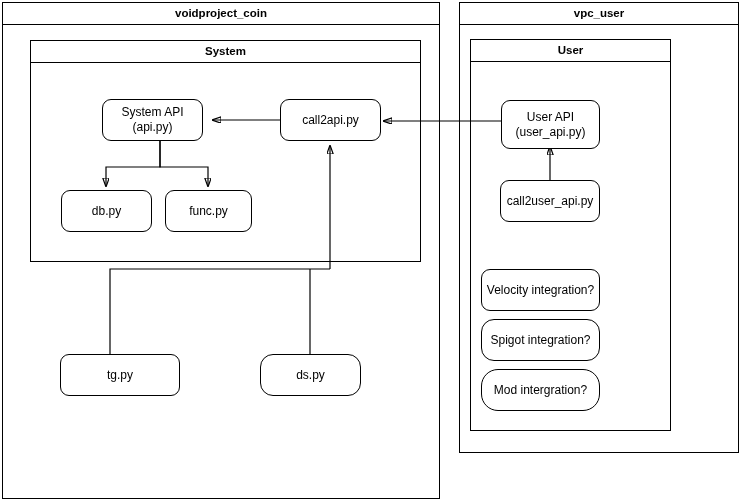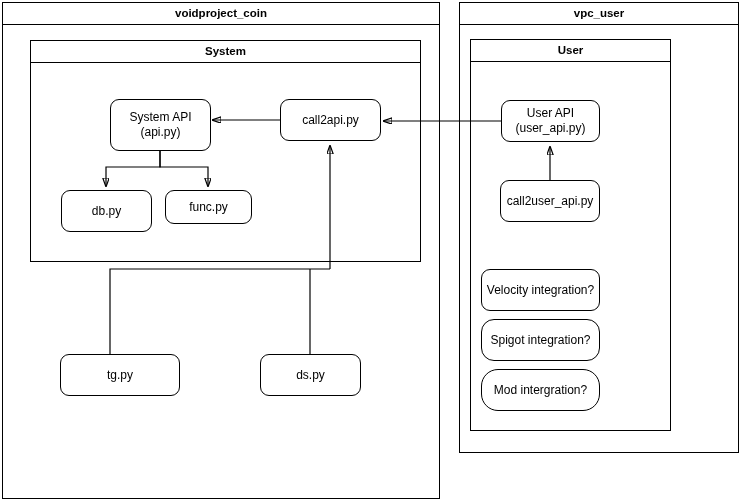--- a/index.html
+++ b/index.html
@@ -116,34 +116,34 @@
       <path d="M110,354 L110,269 L330,269"></path>
       <path d="M310,354 L310,269"></path>
       <path d="M330,269 L330,146" marker-end="url(#arrowhead)"></path>
     </g>
 
     <g>
       <path d="M550,180 L550,147" marker-end="url(#arrowhead)"></path>
     </g>
   </svg>
 
-  <div class="node" style="left:110px; top:99px; width:101px; height:52px;">System API
+  <div class="node" style="left:102px; top:99px; width:101px; height:42px;">System API
 (api.py)</div>
 
   <div class="node" style="left:280px; top:99px; width:101px; height:42px;">call2api.py</div>
 
   <div class="node" style="left:61px; top:190px; width:91px; height:42px;">db.py</div>
 
-  <div class="node" style="left:165px; top:190px; width:87px; height:34px;text-align:right;">func.py</div>
+  <div class="node" style="left:165px; top:190px; width:87px; height:42px;text-align:right;">func.py</div>
 
   <div class="node" style="left:60px; top:354px; width:120px; height:42px;">tg.py</div>
 
-  <div class="node" style="left:260px; top:354px; width:101px; height:42px;">ds.py</div>
+  <div class="node" style="left:260px; top:354px; width:101px; height:42px;border-radius:13px;">ds.py</div>
 
-  <div class="node" style="left:501px; top:100px; width:99px; height:42px;">User API
+  <div class="node" style="left:501px; top:100px; width:99px; height:49px;">User API
 (user_api.py)</div>
 
   <div class="node" style="left:500px; top:180px; width:100px; height:42px;">call2user_api.py</div>
 
   <div class="node" style="left:481px; top:269px; width:119px; height:42px;">Velocity integration?</div>
 
   <div class="node" style="left:481px; top:319px; width:119px; height:42px;border-radius:13px;">Spigot integration?</div>
 
   <div class="node" style="left:481px; top:369px; width:119px; height:42px;border-radius:17px;">Mod intergration?</div>
 

